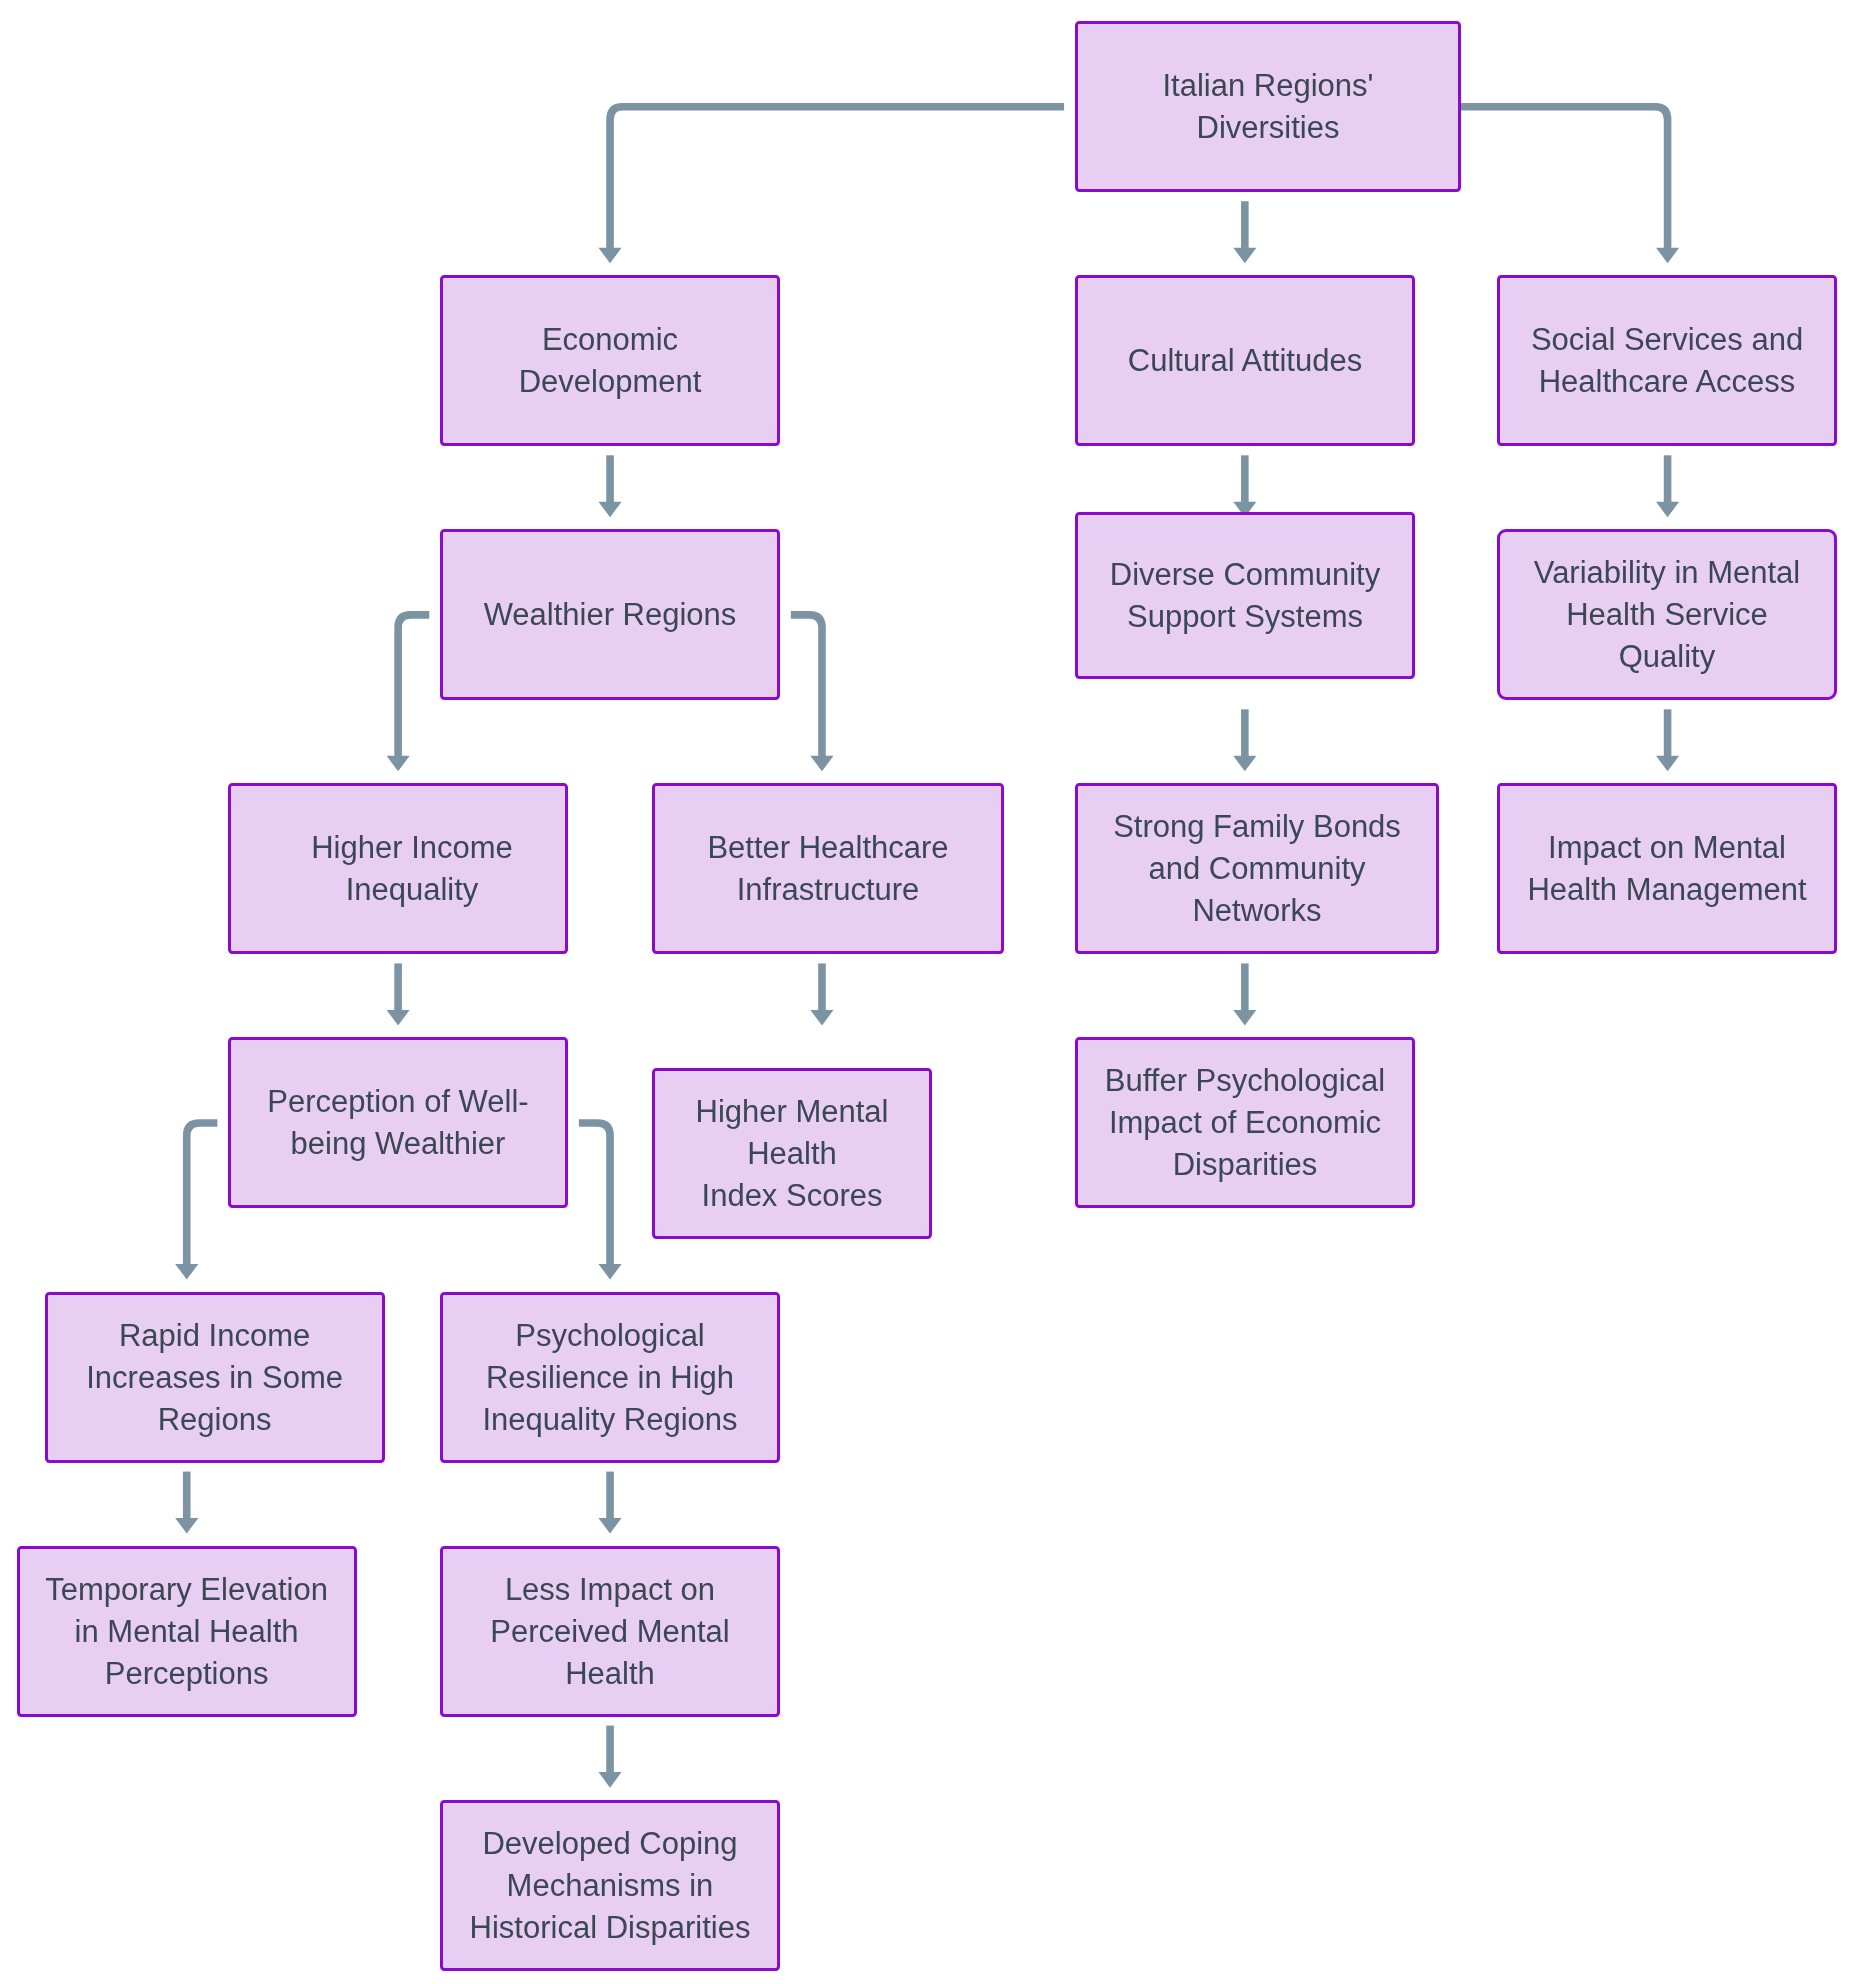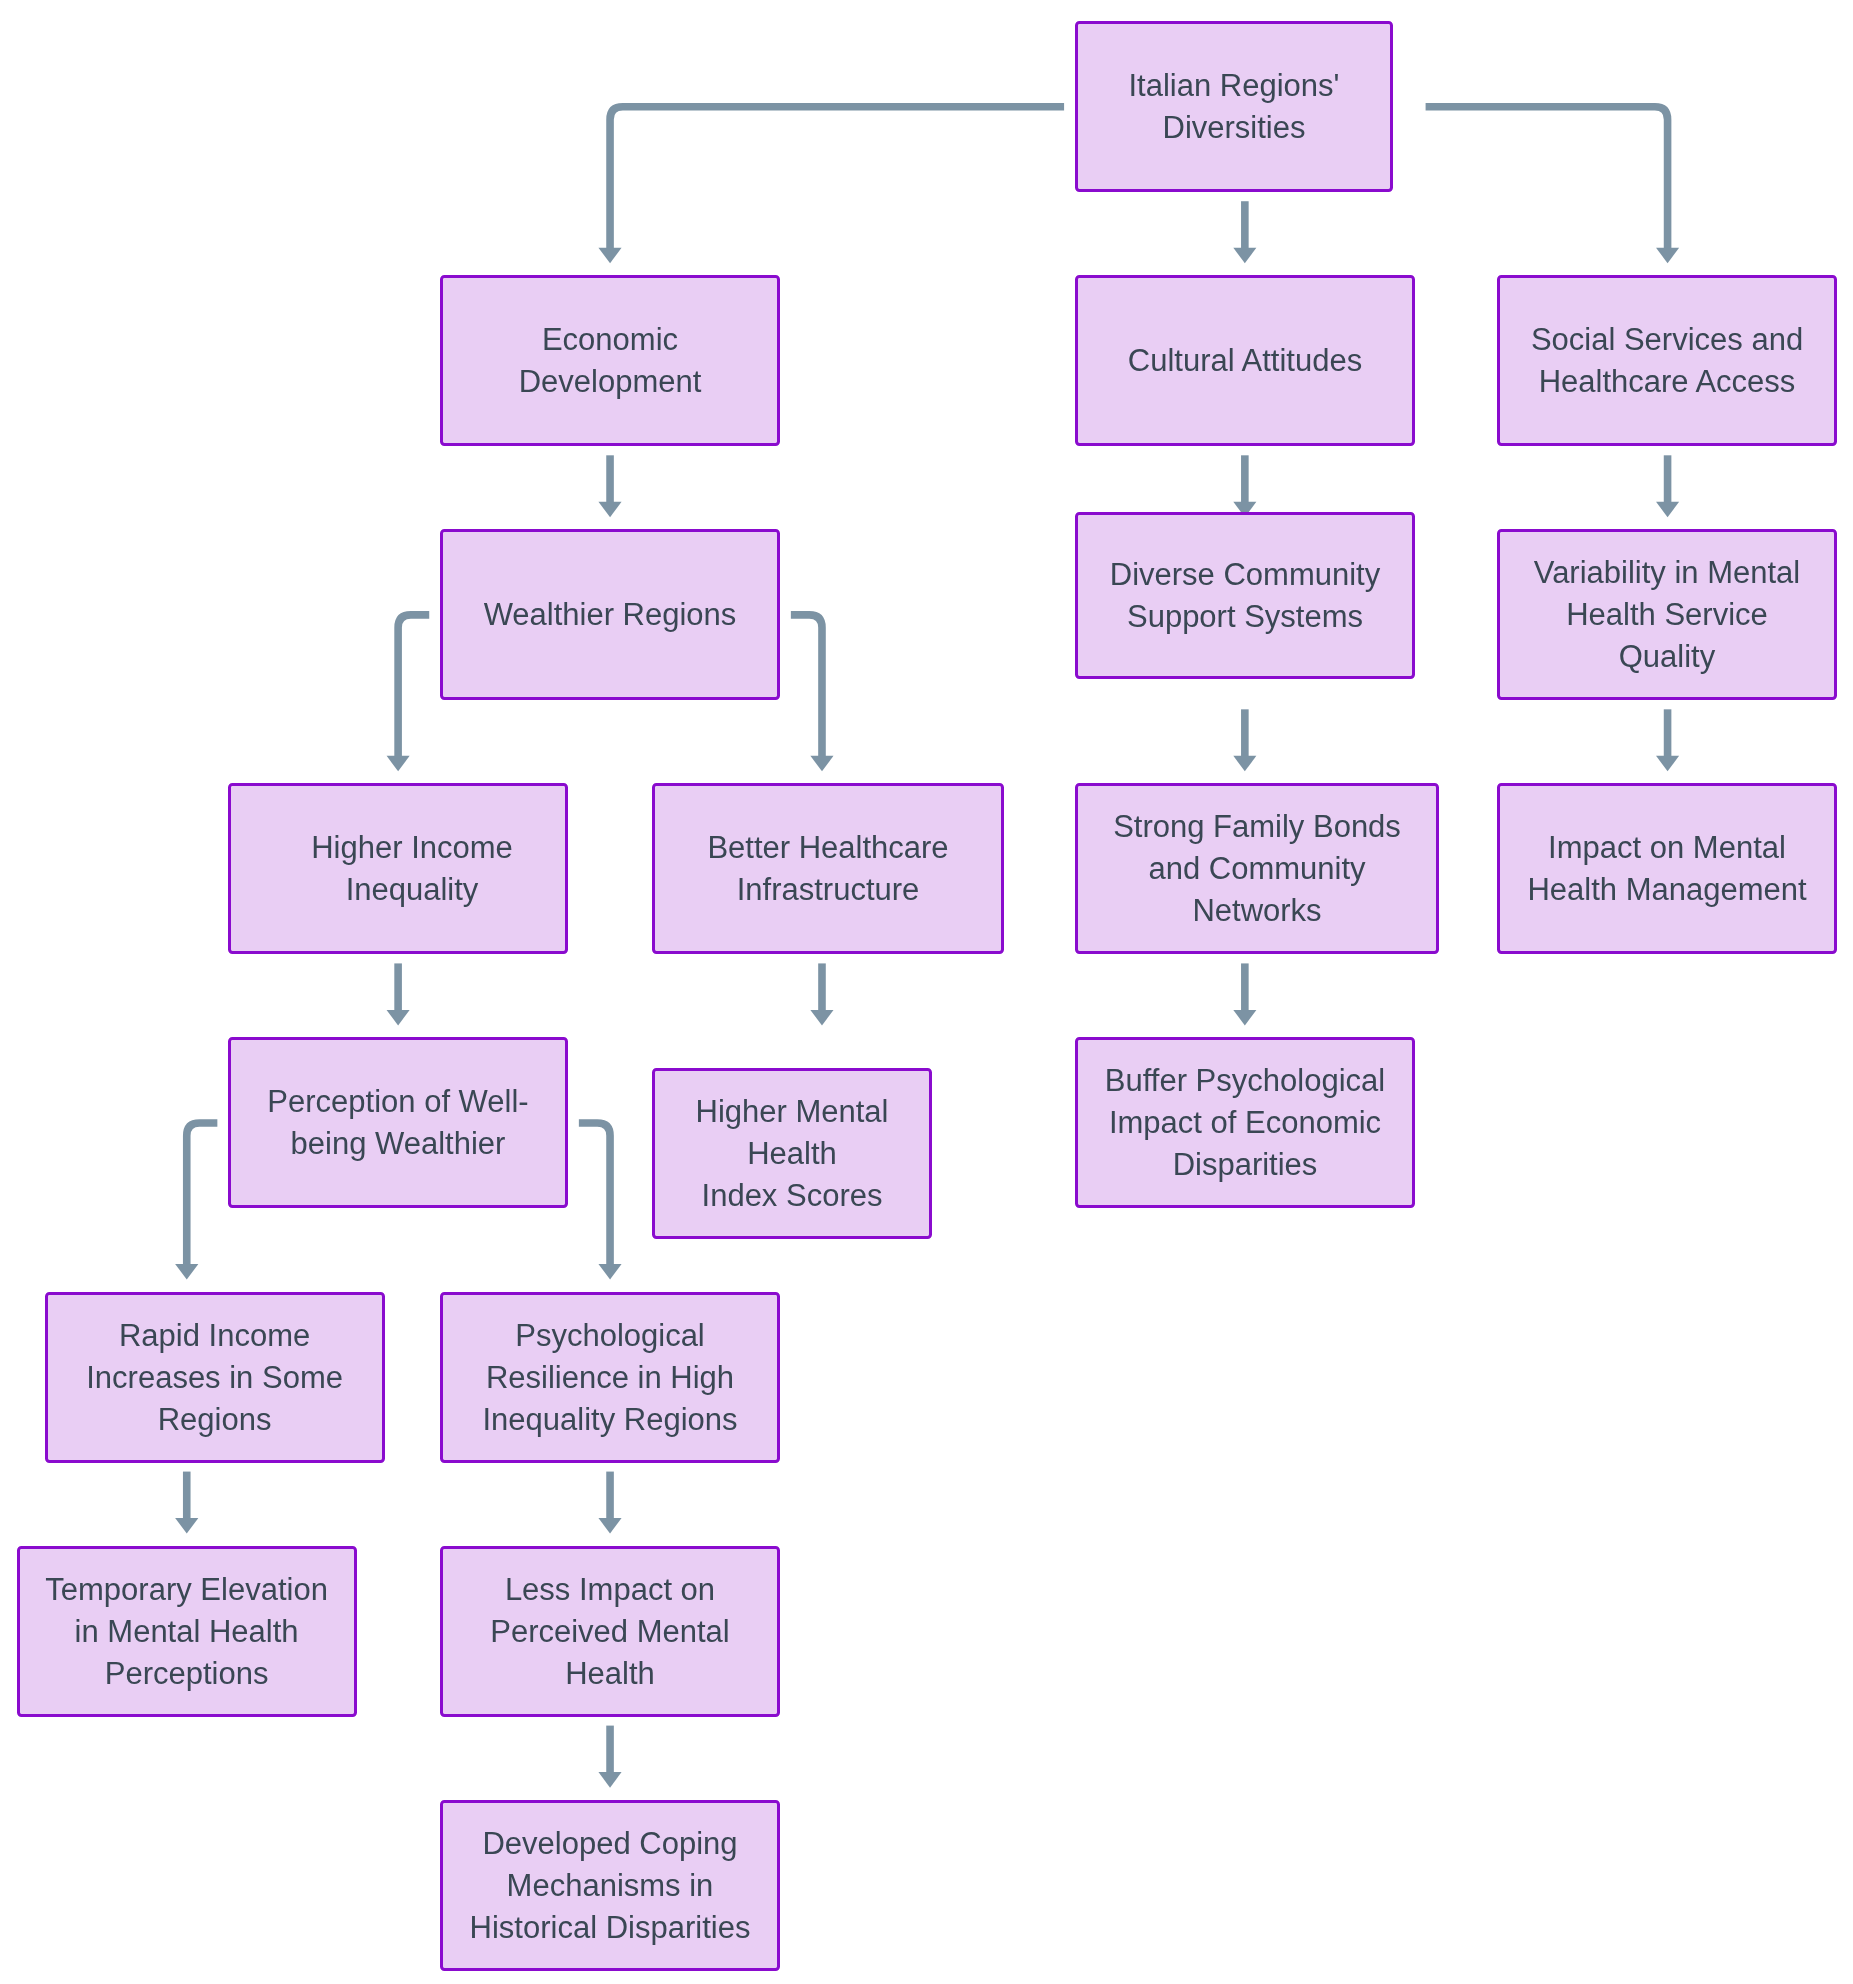--- a/index.html
+++ b/index.html
@@ -59,21 +59,21 @@
         <path d="M 609.8 1593.5 L 646.2 1593.5 L 628.0 1618.0 Z"></path>
         <path d="M 1278.5 1593.5 L 1315.0 1593.5 L 1296.8 1618.0 Z"></path>
         <path d="M 1945.8 1593.5 L 1982.2 1593.5 L 1964.0 1618.0 Z"></path>
         <path d="M 276.2 1994.4 L 312.8 1994.4 L 294.5 2018.9 Z"></path>
         <path d="M 944.1 1994.4 L 980.6 1994.4 L 962.4 2018.9 Z"></path>
         <path d="M 276.2 2395.2 L 312.8 2395.2 L 294.5 2419.7 Z"></path>
         <path d="M 944.1 2395.2 L 980.6 2395.2 L 962.4 2419.7 Z"></path>
         <path d="M 944.1 2796.1 L 980.6 2796.1 L 962.4 2820.6 Z"></path>
       </g>
     </svg>
-  <div class="node" style="left:1075px;top:21px;width:318px;height:171px;">
+  <div class="node" style="left:1075px;top:21px;width:386px;height:171px;">
     <span class="lbl">Italian Regions'
 Diversities</span>
   </div>
   <div class="node" style="left:440px;top:275px;width:340px;height:171px;">
     <span class="lbl">Economic
 Development</span>
   </div>
   <div class="node" style="left:1075px;top:275px;width:340px;height:171px;">
     <span class="lbl">Cultural Attitudes</span>
   </div>
@@ -81,21 +81,21 @@
     <span class="lbl">Social Services and
 Healthcare Access</span>
   </div>
   <div class="node" style="left:440px;top:529px;width:340px;height:171px;">
     <span class="lbl">Wealthier Regions</span>
   </div>
   <div class="node" style="left:1075px;top:512px;width:340px;height:167px;">
     <span class="lbl">Diverse Community
 Support Systems</span>
   </div>
-  <div class="node" style="left:1497px;top:529px;width:340px;height:171px;">
+  <div class="node" style="left:1497px;top:529px;width:340px;height:171px;border-radius:9px;">
     <span class="lbl">Variability in Mental
 Health Service
 Quality</span>
   </div>
   <div class="node" style="left:228px;top:783px;width:340px;height:171px;padding-left:28px;">
     <span class="lbl">Higher Income
 Inequality</span>
   </div>
   <div class="node" style="left:652px;top:783px;width:352px;height:171px;">
     <span class="lbl">Better Healthcare

